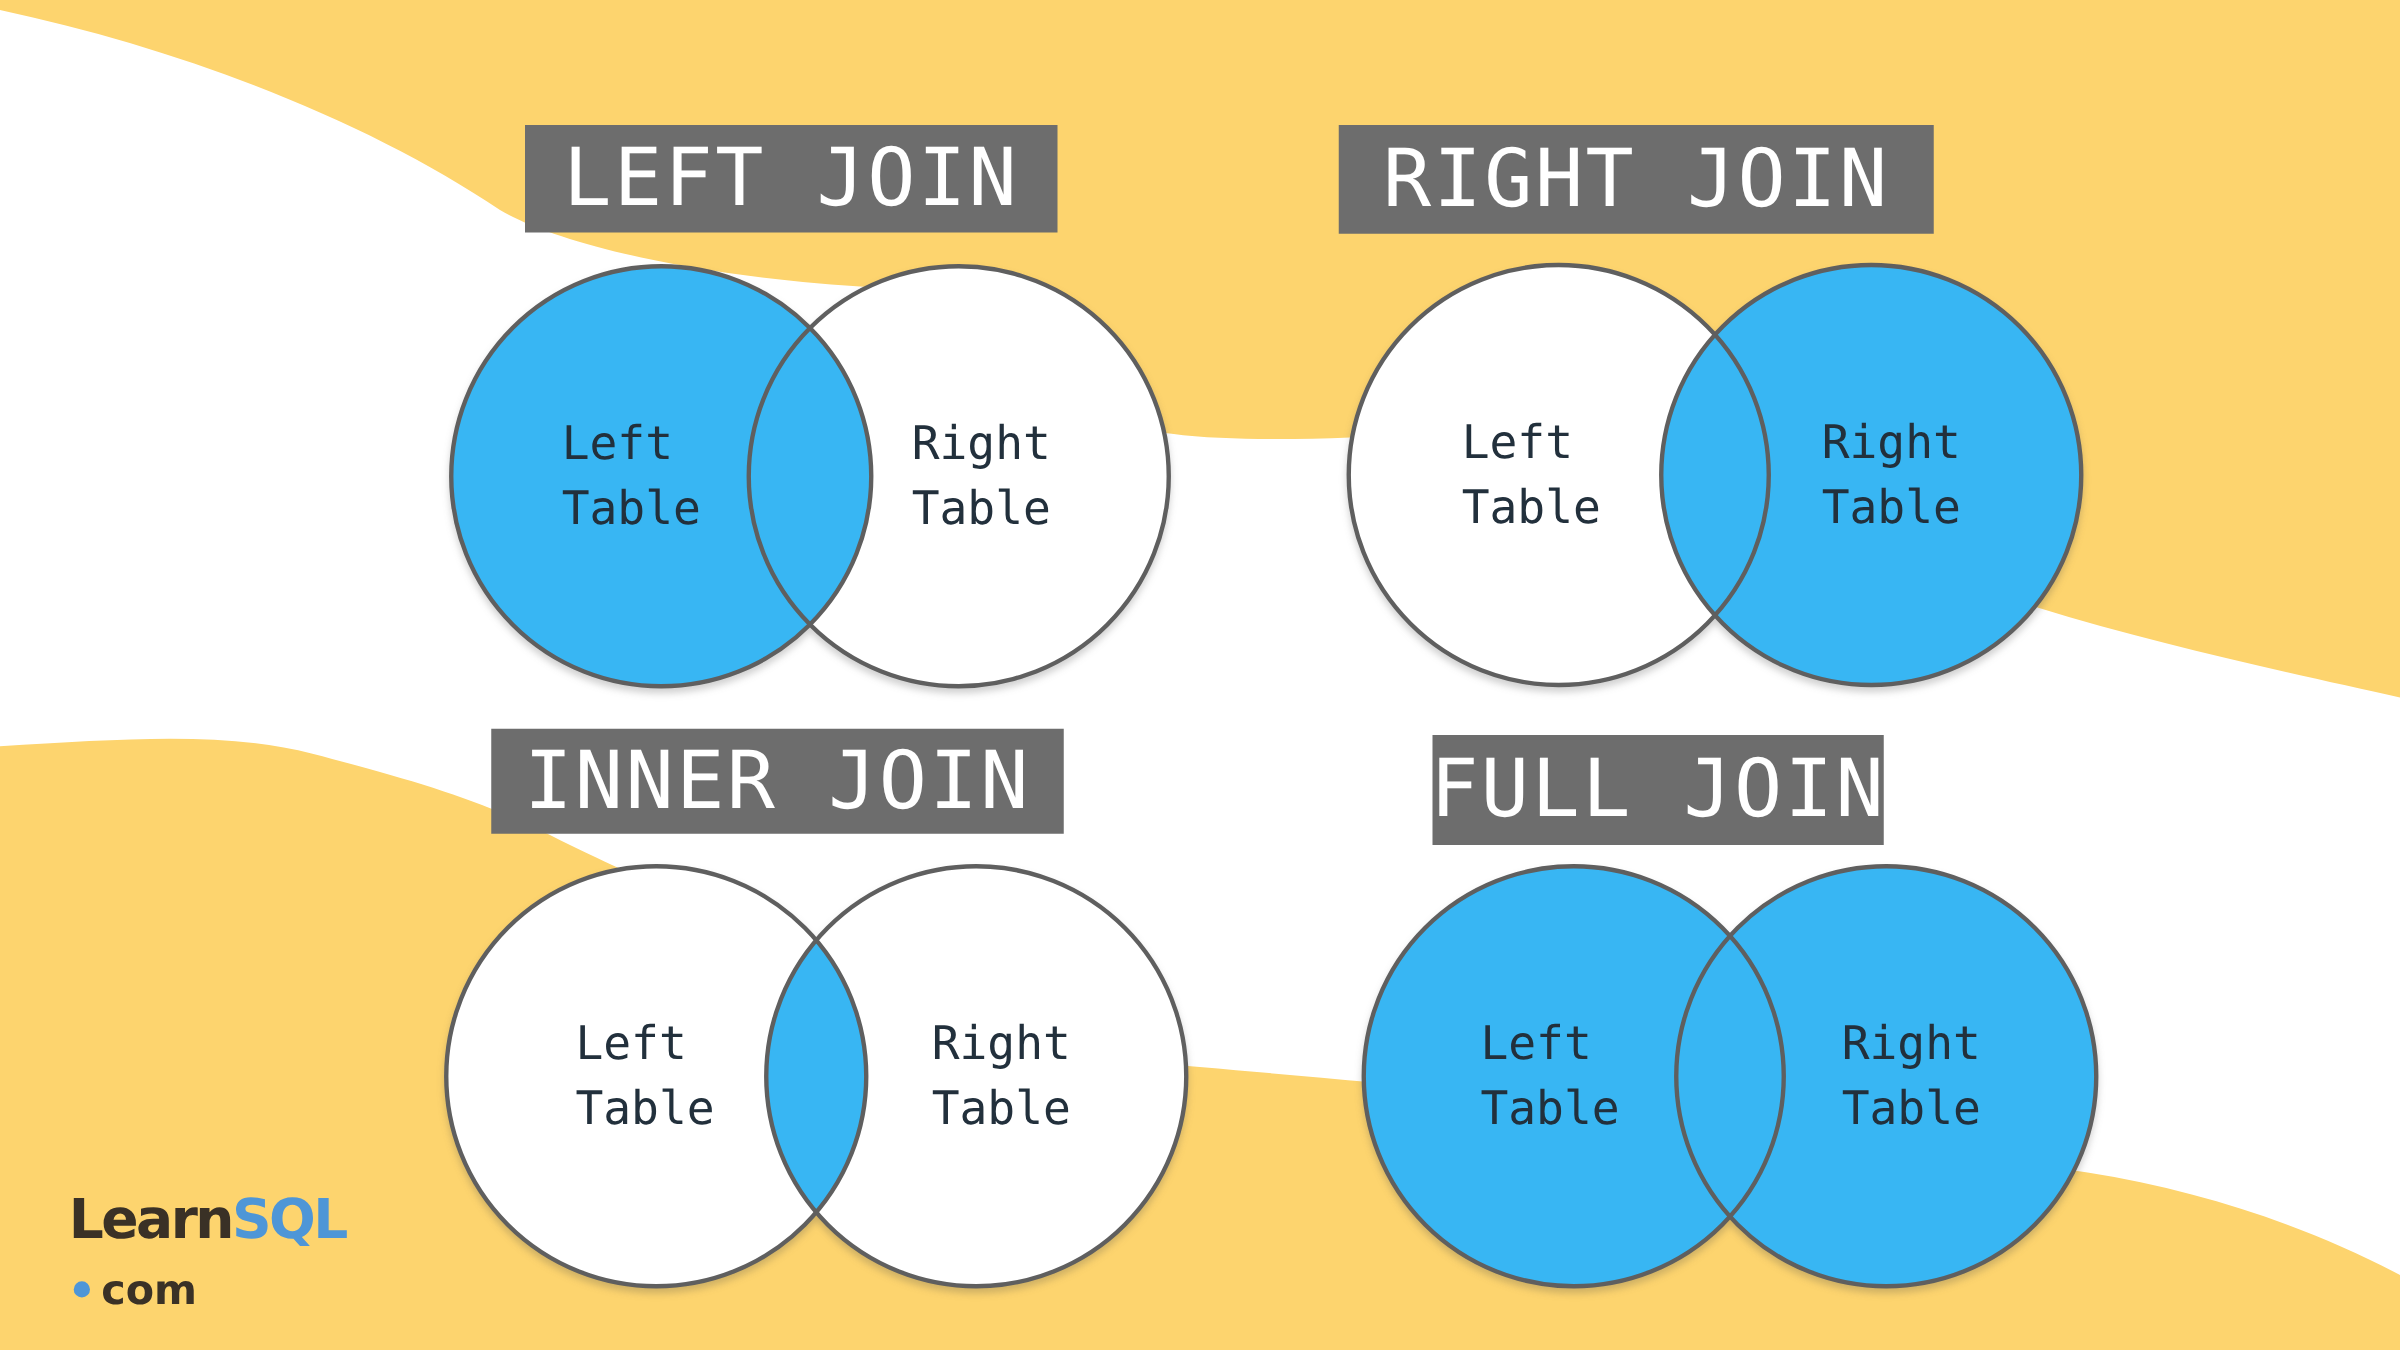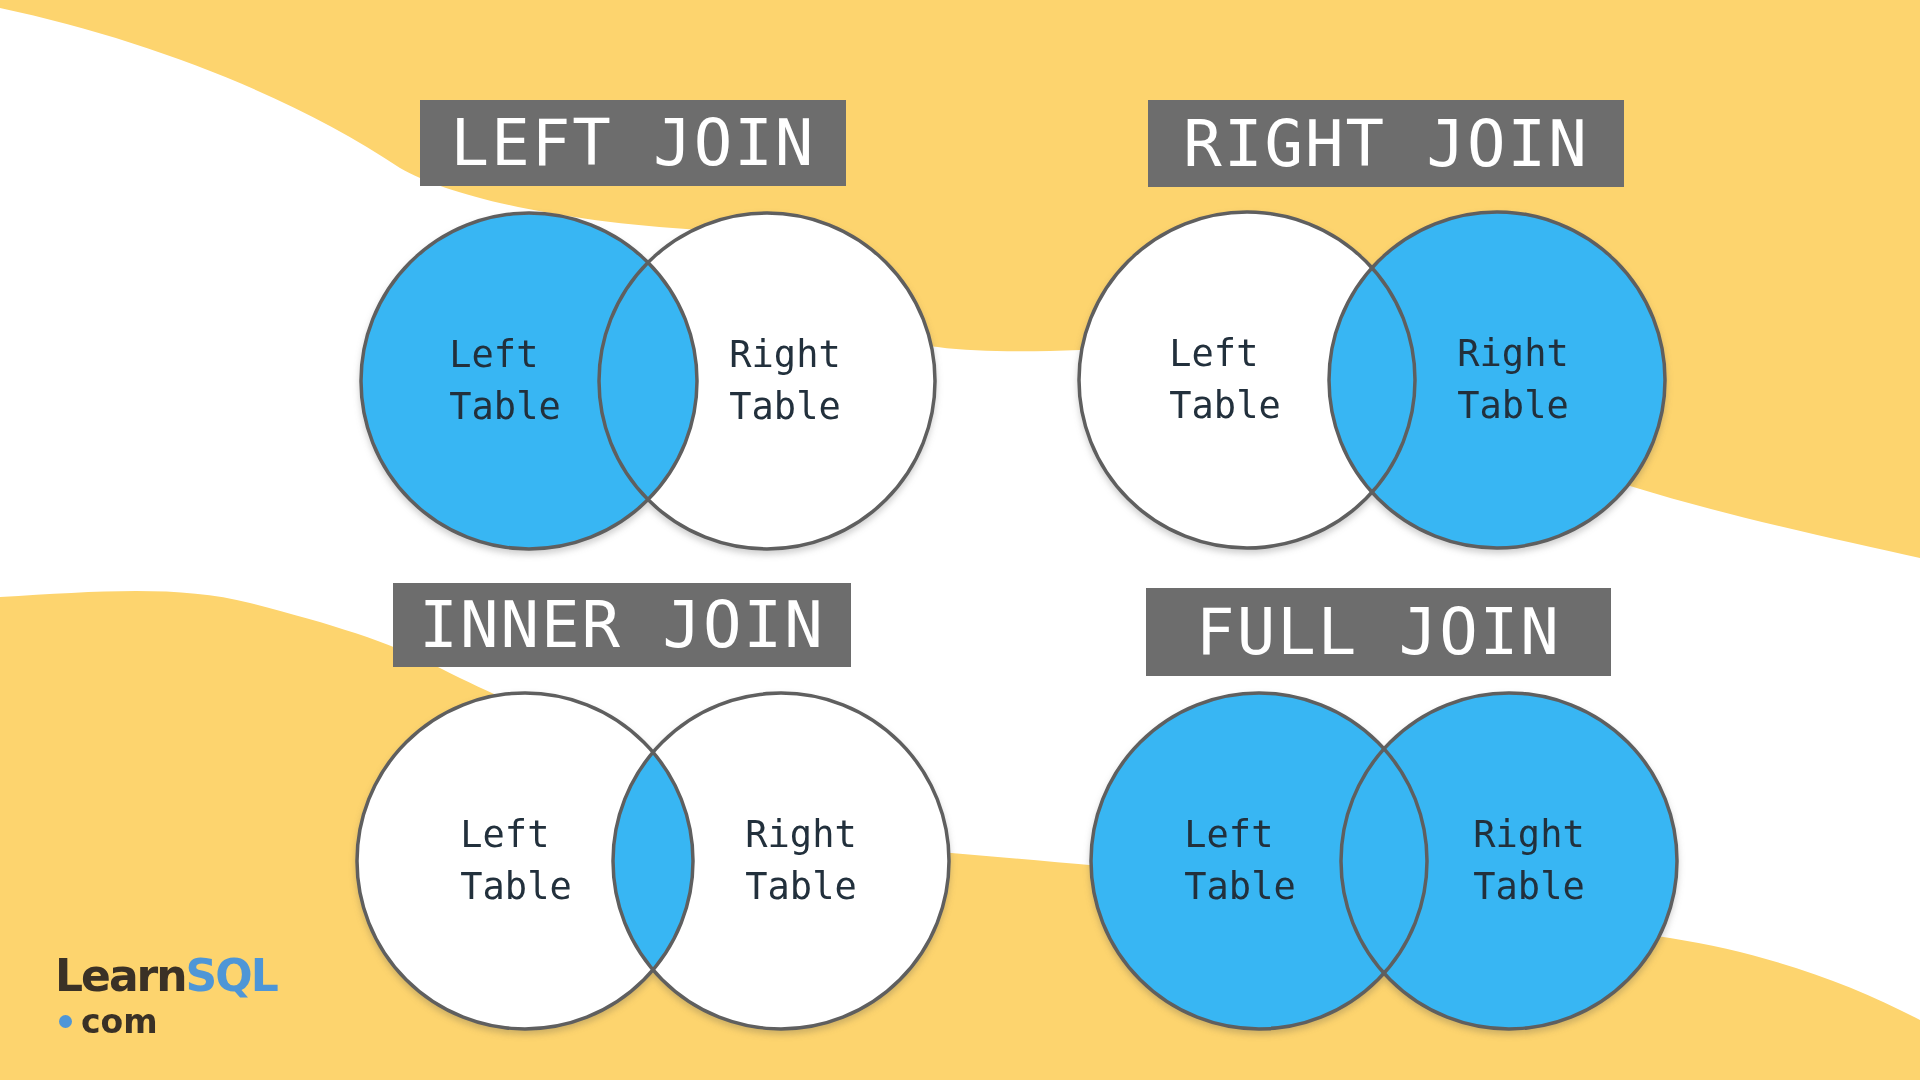--- a/index.html
+++ b/index.html
@@ -27,23 +27,23 @@
     align-items: center;
     justify-content: center;
     background: var(--badge-gray, #6D6D6D);
     color: var(--badge-text, #FFFFFF);
     font-family: "DejaVu Sans Mono", "Liberation Mono", monospace;
     font-size: 64px;
     letter-spacing: 2px;
     white-space: nowrap;
   }
   .badge-0 { left: 420px;  top: 100px; width: 426px; height: 86px; }
-  .badge-1 { left: 1148px; top: 100px; width: 476px; height: 87px; }
+  .badge-1 { left: 1071px; top: 100px; width: 476px; height: 87px; }
   .badge-2 { left: 393px;  top: 583px; width: 458px; height: 84px; }
-  .badge-3 { left: 1146px; top: 588px; width: 465px; height: 88px; }
+  .badge-3 { left: 1146px; top: 588px; width: 361px; height: 88px; }
 
   .vlabel {
     position: absolute;
     transform: translate(-50%, -50%);
     white-space: pre-line;
     text-align: left;
     font-family: "DejaVu Sans Mono", "Liberation Mono", monospace;
     font-size: 37px;
     line-height: 52px;
     color: var(--label-text, #22303C);
@@ -60,21 +60,21 @@
   .logo { position: absolute; left: 55px; top: 954px; }
   .brand {
     font-family: "DejaVu Sans", "Liberation Sans", sans-serif;
     font-weight: bold;
     font-size: 44px;
     line-height: 1.0;
     letter-spacing: -2px;
     color: var(--logo-dark, #3A3126);
   }
   .brand-sql { color: var(--logo-blue, #4E96D7); }
-  .tagline { display: flex; align-items: center; gap: 9px; margin-top: 7px; margin-left: 4px; }
+  .tagline { display: flex; align-items: center; gap: 9px; margin-top: 17px; margin-left: 4px; }
   .dot { width: 13px; height: 13px; border-radius: 50%; background: var(--logo-blue, #4E96D7); }
   .com {
     font-family: "DejaVu Sans", "Liberation Sans", sans-serif;
     font-weight: bold;
     font-size: 33px;
     line-height: 1;
     color: var(--logo-dark, #3A3126);
   }
 </style>
 </head>

